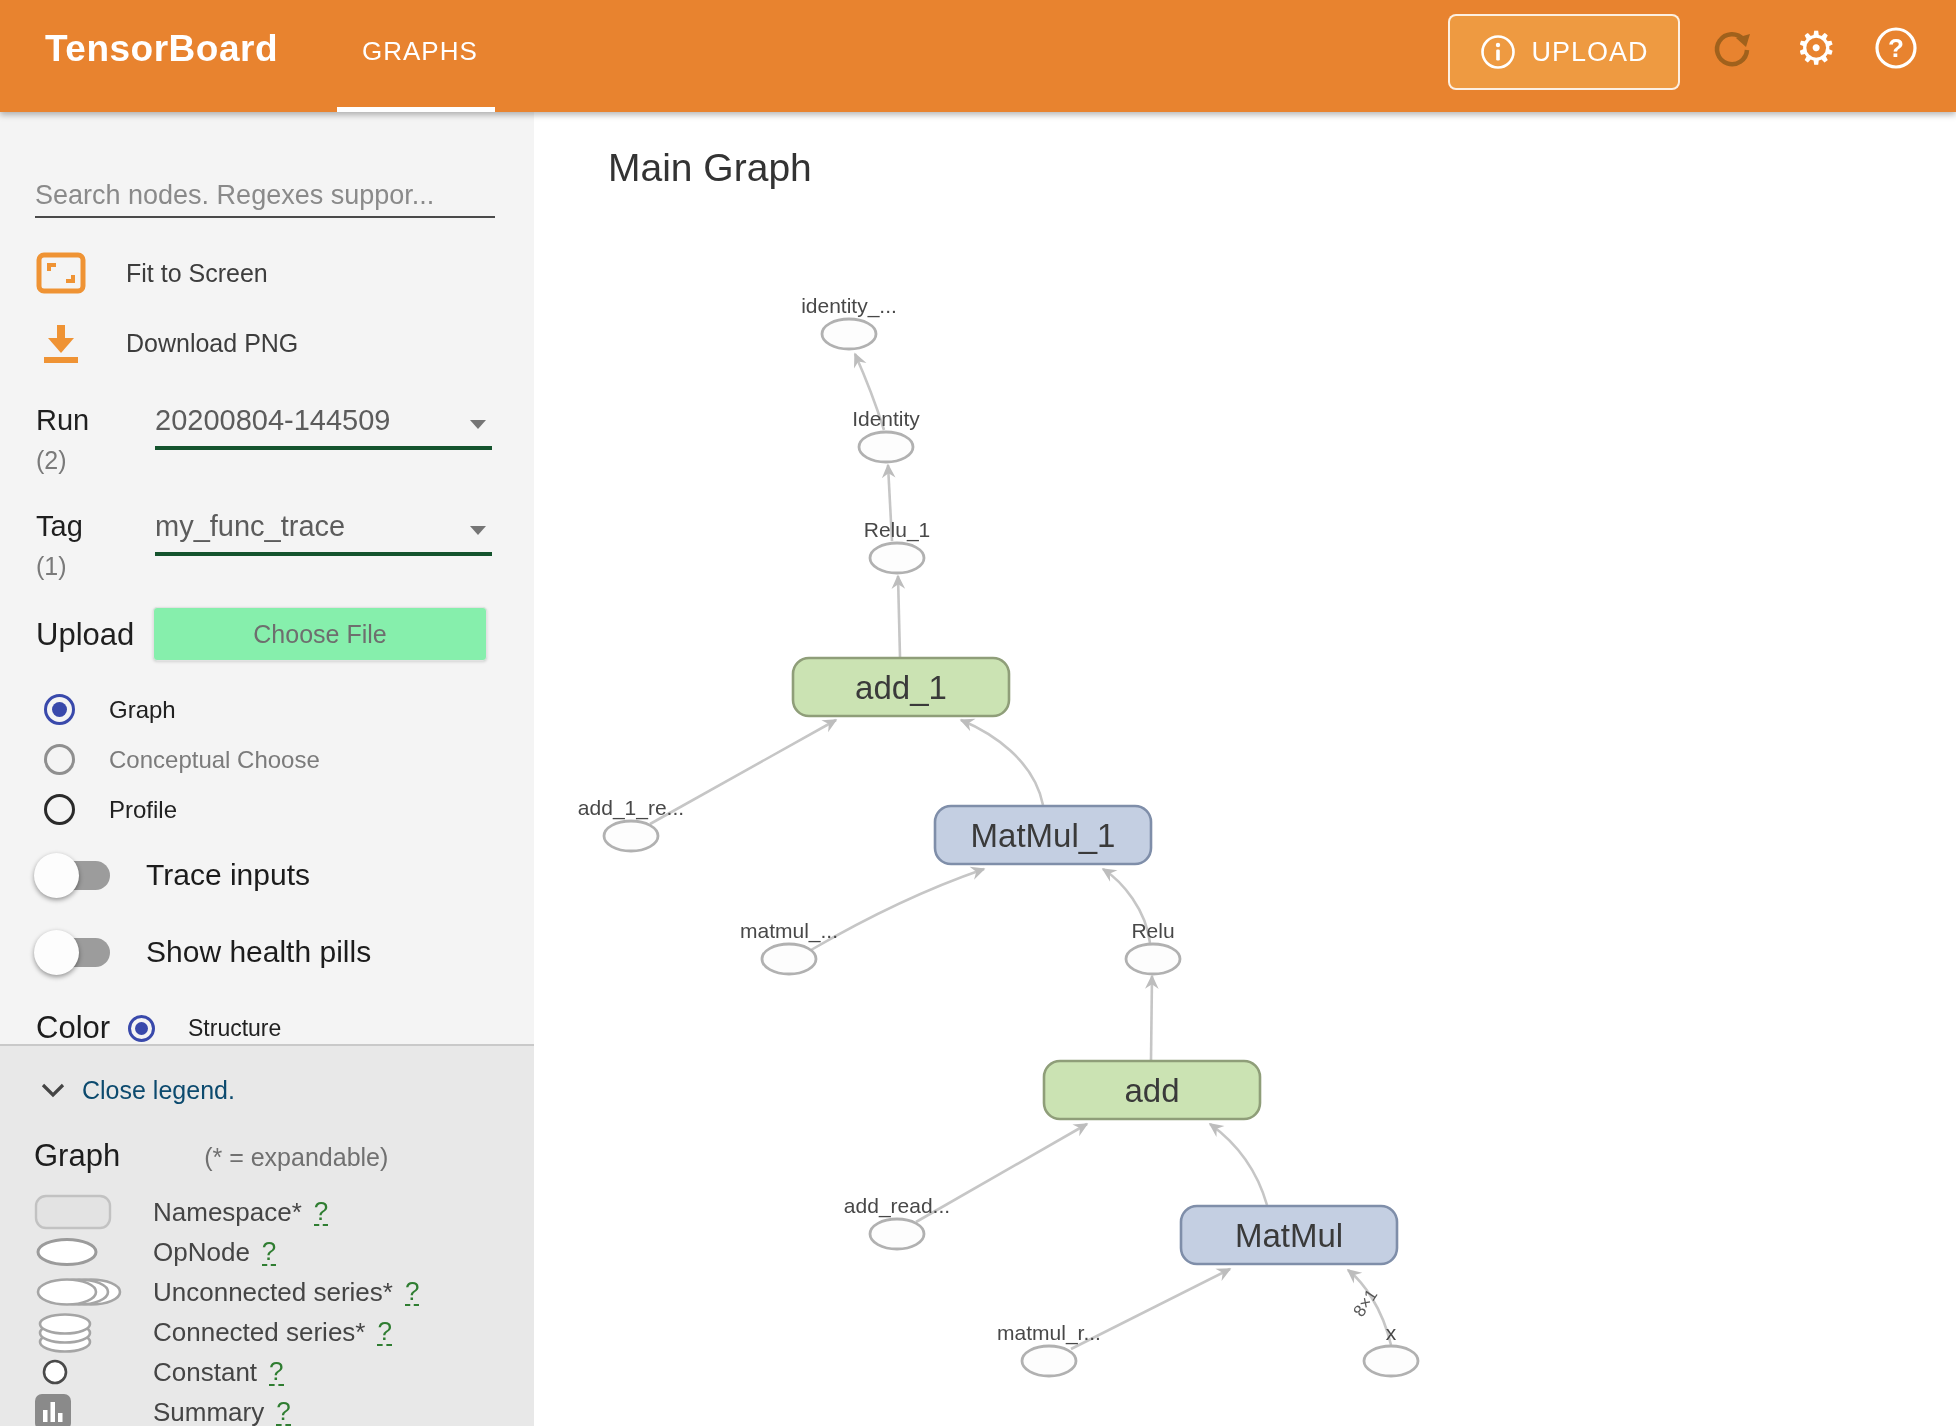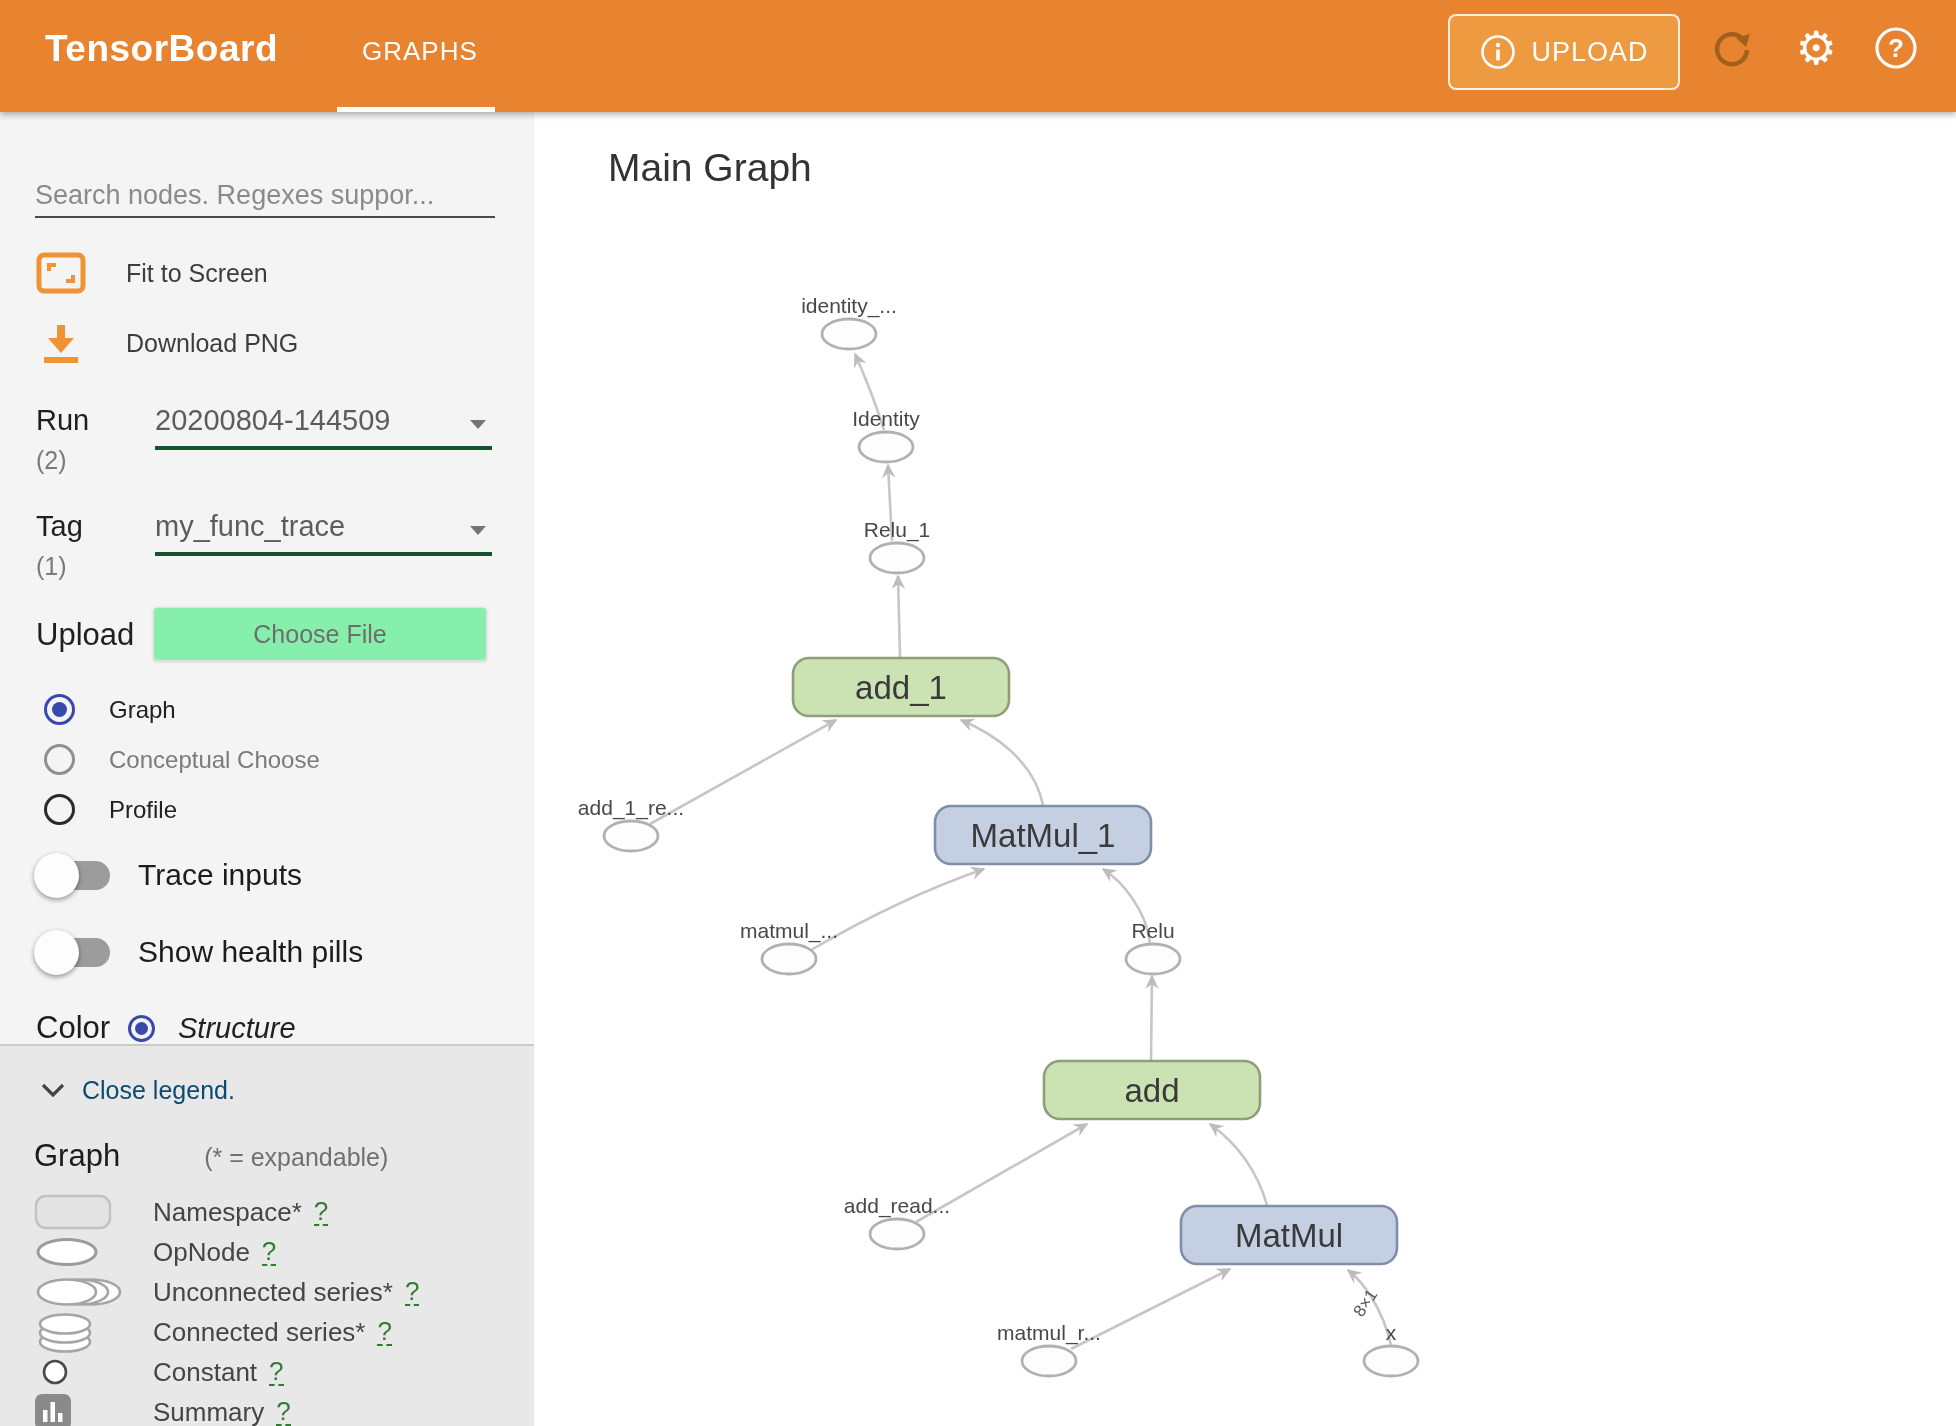--- a/index.html
+++ b/index.html
@@ -69,35 +69,35 @@
   .radio { width:31px; height:31px; border-radius:50%; border:3px solid #8f8f8f;
            background:transparent; position:relative; flex:0 0 auto; }
   .radio.sel { border-color:#3949ab; }
   .radio.sel::after { content:""; position:absolute; left:5px; top:5px; width:15px;
                       height:15px; border-radius:50%; background:#3949ab; }
   .radio.dark { border-color:#2a2a2a; }
   .radio-row .lbl { font-size:24px; color:#212121; }
   .radio-row .lbl.muted { color:#7b7b7b; }
   .row-graph { top:582px; } .row-conceptual { top:632px; } .row-profile { top:682px; }
 
-  .toggle-row { position:absolute; left:34px; display:flex; align-items:center; gap:28px; }
+  .toggle-row { position:absolute; left:34px; display:flex; align-items:center; gap:36px; }
   .switch { position:relative; width:76px; height:46px; cursor:pointer; flex:0 0 auto; }
   .switch .track { position:absolute; left:6px; top:9px; width:70px; height:29px;
                    border-radius:15px; background:#9c9c9c; }
   .switch .knob { position:absolute; left:0; top:1px; width:45px; height:45px;
                   border-radius:50%; background:#fdfdfd;
                   box-shadow:0 2px 5px rgba(0,0,0,0.4); }
   .toggle-row .lbl { font-size:30px; color:#1c1c1c; }
   .row-trace { top:740px; } .row-pills { top:817px; }
 
   .color-row { position:absolute; left:36px; top:898px; display:flex; align-items:center; }
   .color-row .clabel { font-size:31px; color:#1c1c1c; width:92px; }
   .radio.small { width:27px; height:27px; }
   .radio.small.sel::after { left:4px; top:4px; width:13px; height:13px; }
-  .color-row .opt { font-size:29px; color:#212121; margin-left:23px;font-style:italic; }
+  .color-row .opt { font-size:23px; color:#212121; margin-left:33px; }
 
   
   .legend { position:absolute; left:0; top:932px; width:534px; height:382px;
             background:#e8e8e8; border-top:2px solid #c9c9c9; }
   .close-row { position:absolute; left:40px; top:30px; display:flex; align-items:center;
                gap:16px; cursor:pointer; }
   .close-row .lbl { font-size:25px; color:#0c4a6e; }
   .legend-head { position:absolute; left:34px; top:92px; display:flex; align-items:baseline; }
   .legend-head .h { font-size:31px; color:#1d1d1d; }
   .legend-head .note { font-size:25px; color:#707070; margin-left:84px; }

